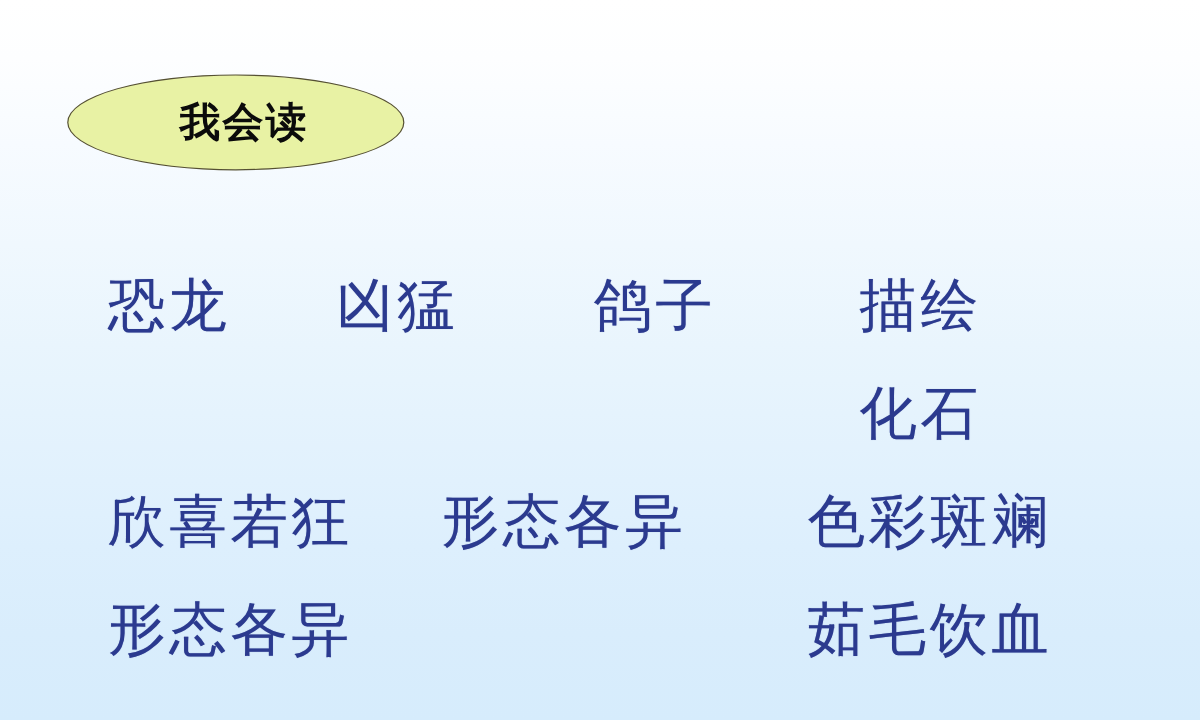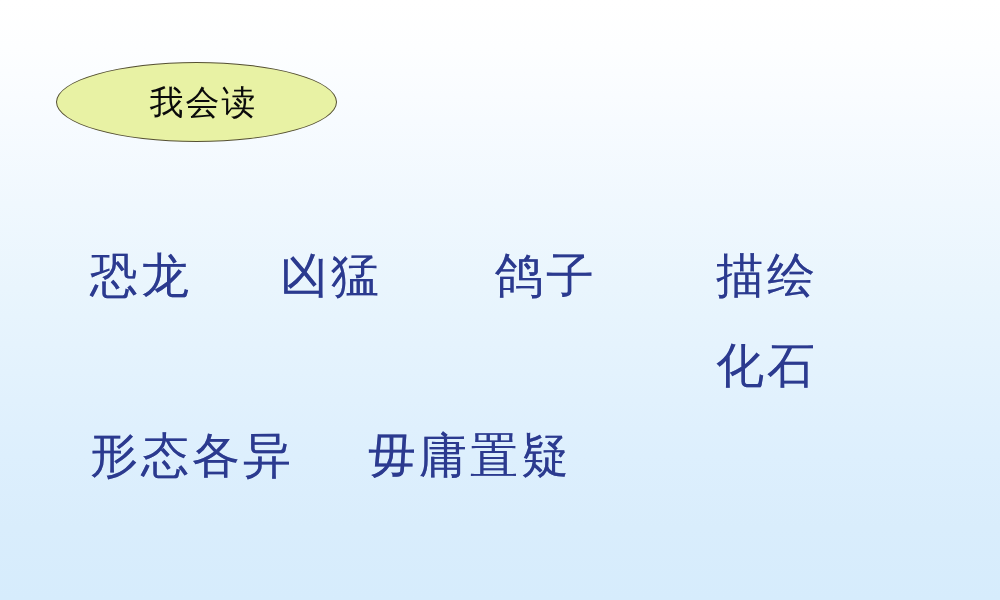--- a/index.html
+++ b/index.html
@@ -42,21 +42,21 @@
     border-radius: 50%;
     background: #e8f2a4;
     border: 1.4px solid #555033;
     box-sizing: border-box;
     display: flex;
     align-items: center;
     justify-content: center;
   }
   .title-text {
     font-family: "DejaVu Sans", "Liberation Sans", sans-serif;
-    font-weight: normal;
+    font-weight: bold;
     font-size: 34px;
     line-height: 1;
     color: #0b0b0b;
     letter-spacing: 2px;
     padding-left: 14px;
     white-space: nowrap;
     user-select: none;
   }
 
   
@@ -76,21 +76,20 @@
     position: absolute;
     top: 0;
     font-family: "DejaVu Sans", "Liberation Sans", sans-serif;
     font-size: 48px;
     line-height: 62px;
     color: #2b3a8f;
     white-space: nowrap;
     letter-spacing: 3px;
     text-shadow: 0 0 0.6px rgba(43,58,143,0.55);
     user-select: none;
-    margin-top: 20px;
   }
 
   
   .row-pairs .col-0 { left: 90px; }
   .row-pairs .col-1 { left: 280px; }
   .row-pairs .col-2 { left: 495px; }
   .row-pairs .col-3 { left: 716px; }
 
   
   .row-idioms .col-0 { left: 90px; }
@@ -112,20 +111,25 @@
       <span class="word-item col-0">恐龙</span>
       <span class="word-item col-1">凶猛</span>
       <span class="word-item col-3">描绘</span>
       <span class="word-item col-2">鸽子</span>
     </div>
 
     <div class="word-row row-pairs">
       <span class="word-item col-3">化石</span>
     </div>
 
+    <div class="word-row row-idioms">
+      <span class="word-item col-0">欣喜若狂</span>
+      <span class="word-item col-1">形态各异</span>
+      <span class="word-item col-2">色彩斑斓</span>
+    </div>
 
     <div class="word-row row-idioms">
       <span class="word-item col-0">形态各异</span>
-      <span class="word-item col-1">毋庸置疑</span>
+      <span class="word-item col-2">茹毛饮血</span>
     </div>
 
   </div>
 </div>
 
 </body></html>

